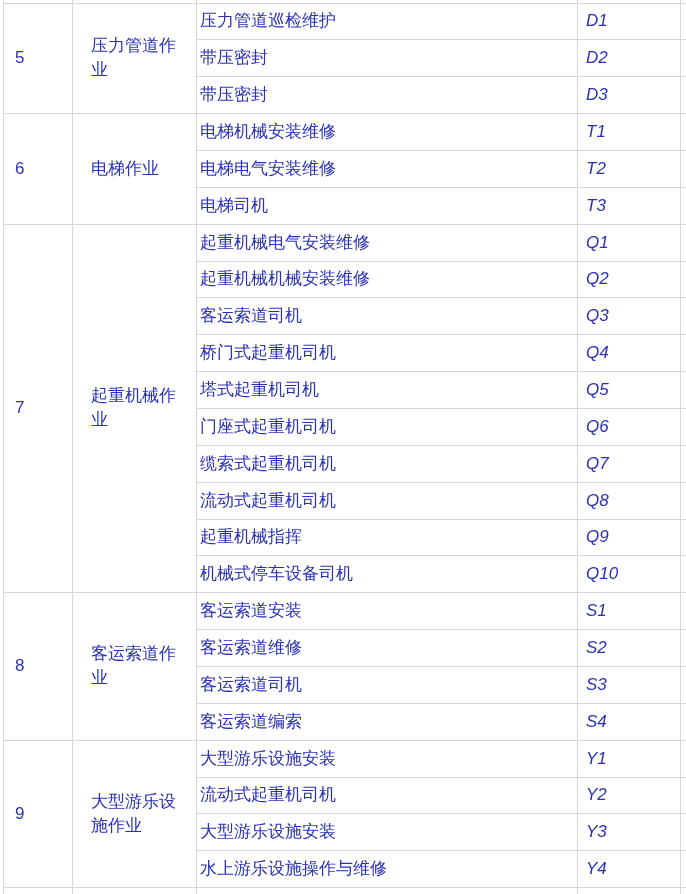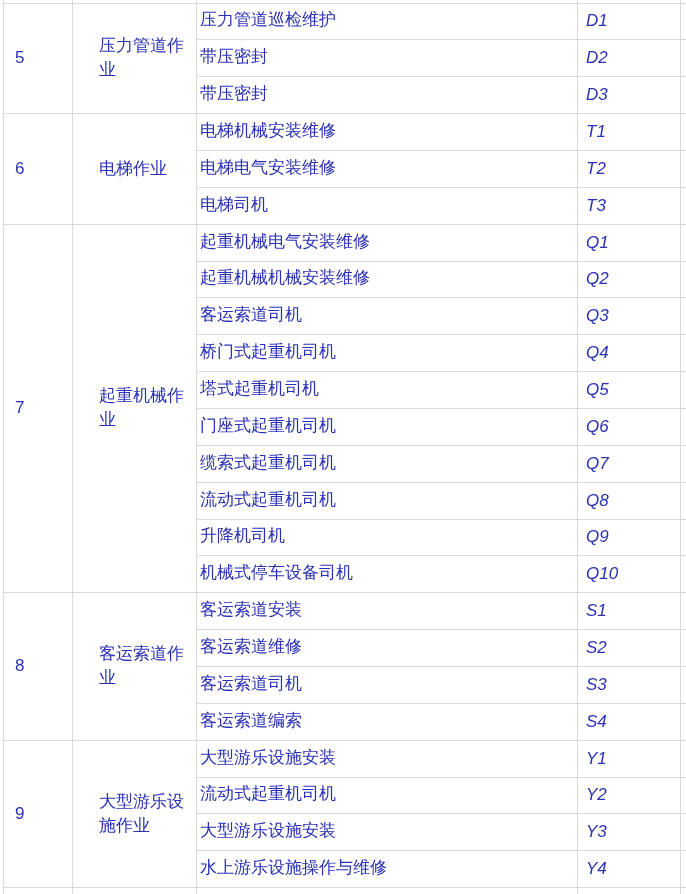--- a/index.html
+++ b/index.html
@@ -29,22 +29,22 @@
     overflow: hidden;
     line-height: 24px;
     box-sizing: border-box;
   }
   tr.row { height: 36.87px; }
   tr.partial-top { height: 3px; }
   tr.partial-top td { border-top: none; }
   tr.partial-bottom { height: 10px; }
   tr.partial-bottom td { border-bottom: none; }
   td.col-no   { padding-left: 11px; }
-  td.col-cat  { padding-left: 26px; padding-right: 4px; }
-  td.col-item { padding-left: 3px; font-family: Liberation Mono, monospace; }
+  td.col-cat  { padding-left: 18px; padding-right: 4px; }
+  td.col-item { padding-left: 3px; }
   td.col-code { padding-left: 8px; font-style: italic; }
   td.col-cut  { padding: 0; }
 </style>
 </head>
 <body>
 
 <div id="screen">
   <table class="ops">
     <colgroup>
       <col style="width:69px">
@@ -132,21 +132,21 @@
           <td class="col-item">缆索式起重机司机</td>
           <td class="col-code">Q7</td>
           <td class="col-cut"></td>
         </tr>
         <tr class="row">
           <td class="col-item">流动式起重机司机</td>
           <td class="col-code">Q8</td>
           <td class="col-cut"></td>
         </tr>
         <tr class="row">
-          <td class="col-item">升降机司机</td>
+          <td class="col-item">起重机械指挥</td>
           <td class="col-code">Q9</td>
           <td class="col-cut"></td>
         </tr>
         <tr class="row">
           <td class="col-item">机械式停车设备司机</td>
           <td class="col-code">Q10</td>
           <td class="col-cut"></td>
         </tr>
         <tr class="row">
           <td class="col-no" rowspan="4">8</td>

